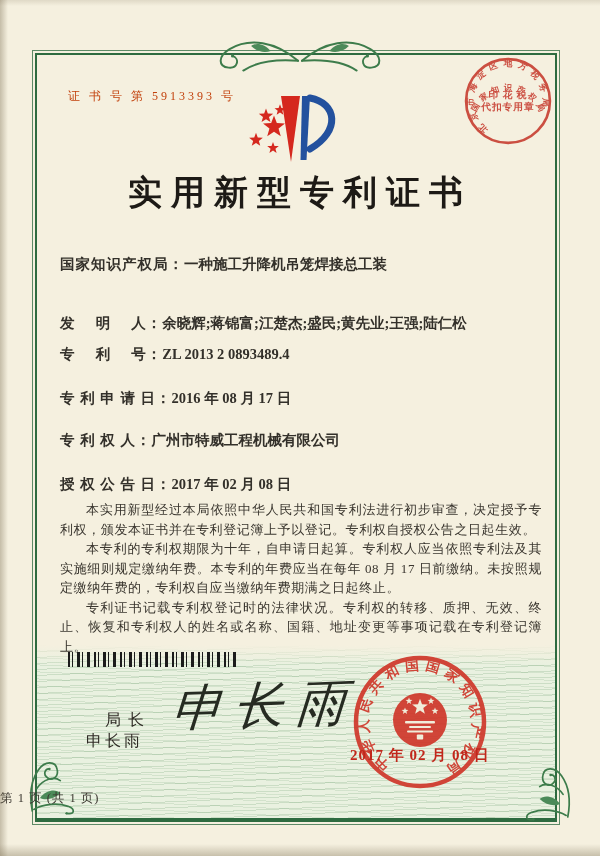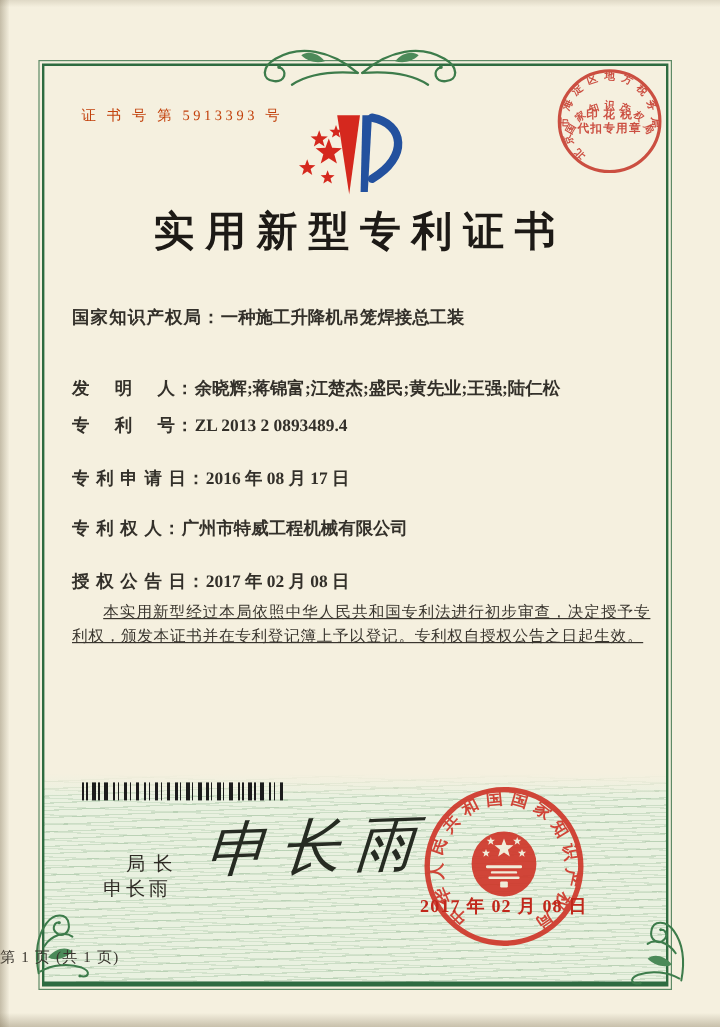--- a/index.html
+++ b/index.html
@@ -44,21 +44,21 @@
     text-align:center;font-size:34px;font-weight:bold;letter-spacing:9px;color:#1d1a16;}
 
   .fields{position:absolute;left:60px;top:0;width:486px;z-index:10;}
   .field-row{position:absolute;left:0;width:486px;font-size:14.5px;font-weight:600;
     color:#33302a;white-space:nowrap;}
   .field-row .lab{letter-spacing:1px;}
   .f0{top:255px;} .f1{top:314px;} .f2{top:345px;} .f3{top:389px;font-family:Liberation Serif, serif;} .f4{top:431px;} .f5{top:475px;}
 
   .body-text{position:absolute;left:60px;top:500px;width:482px;z-index:10;
     font-size:13px;line-height:19.5px;text-align:justify;color:#3a362f;letter-spacing:.6px;}
-  .body-text p{margin:0;text-indent:2em;text-decoration:underline;}
+  .body-text p{margin:0;text-indent:2em;}
 
   .barcode{position:absolute;left:68px;top:652px;width:170px;height:15px;z-index:6;
     background:repeating-linear-gradient(90deg,
       #1c1c1c 0 2px, transparent 2px 4px,
       #1c1c1c 4px 5px, transparent 5px 9px,
       #1c1c1c 9px 12px, transparent 12px 14px,
       #1c1c1c 14px 15px, transparent 15px 19px,
       #1c1c1c 19px 22px, transparent 22px 26px);}
 
   .signer-role{position:absolute;left:86px;top:710px;z-index:10;font-size:16px;
@@ -152,20 +152,22 @@
   <div class="field-row f4">
     <span class="lab">专 利 权 人：</span><span class="val">广州市特威工程机械有限公司</span>
   </div>
   <div class="field-row f5">
     <span class="lab">授 权 公 告 日：</span><span class="val">2017 年 02 月 08 日</span>
   </div>
 </div>
 
 <div class="body-text">
   <p>本实用新型经过本局依照中华人民共和国专利法进行初步审查，决定授予专利权，颁发本证书并在专利登记簿上予以登记。专利权自授权公告之日起生效。</p>
+  <p>本专利的专利权期限为十年，自申请日起算。专利权人应当依照专利法及其实施细则规定缴纳年费。本专利的年费应当在每年 08 月 17 日前缴纳。未按照规定缴纳年费的，专利权自应当缴纳年费期满之日起终止。</p>
+  <p>专利证书记载专利权登记时的法律状况。专利权的转移、质押、无效、终止、恢复和专利权人的姓名或名称、国籍、地址变更等事项记载在专利登记簿上。</p>
 </div>
 
 <div class="barcode"></div>
 
 <div class="signer-role">局长</div>
 <div class="signer-name">申长雨</div>
 <div class="signature">申长雨</div>
 
 <div class="page-info">第 1 页 (共 1 页)</div>
 

